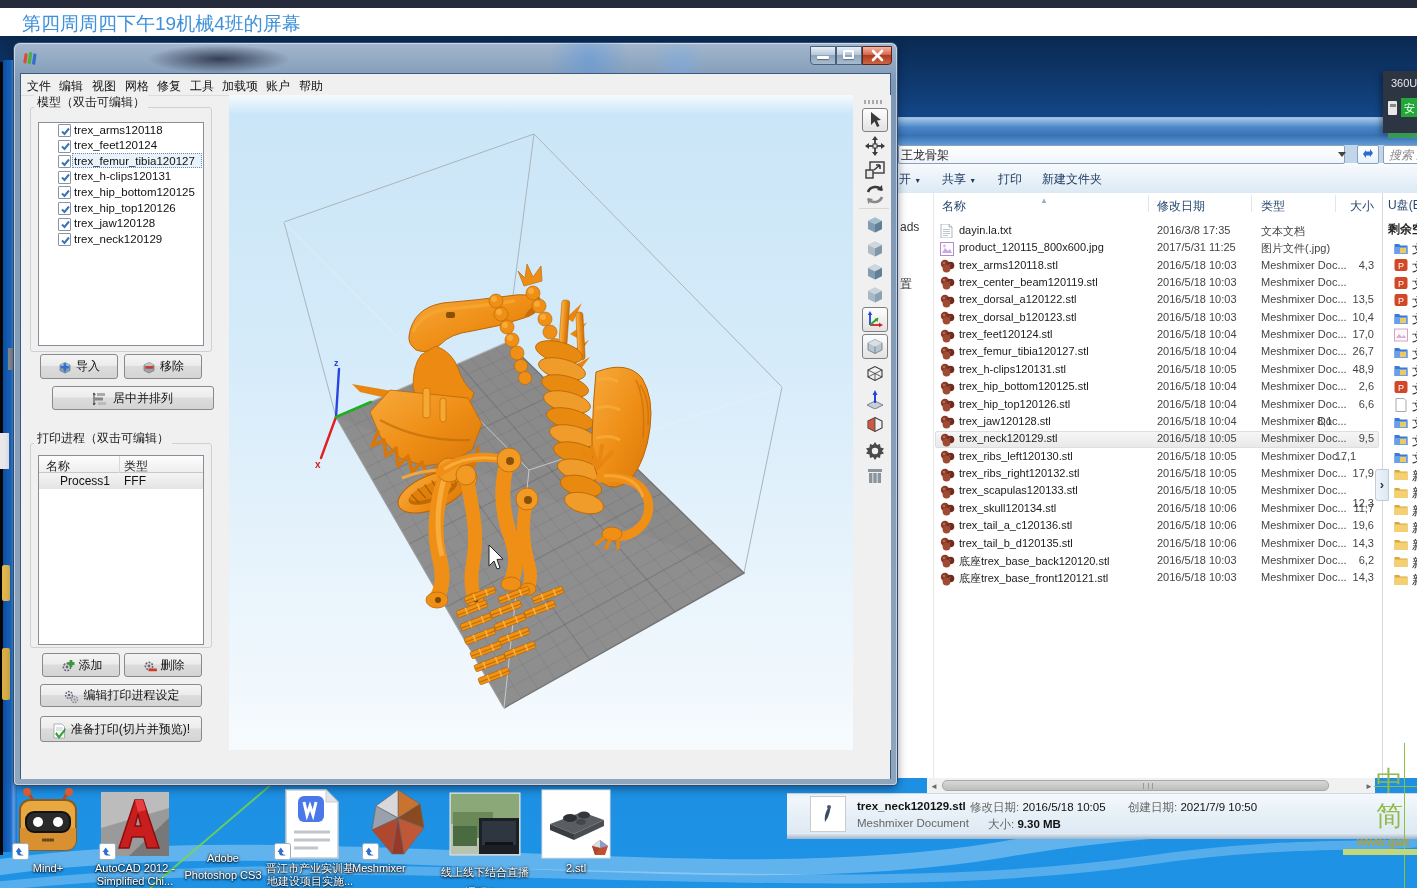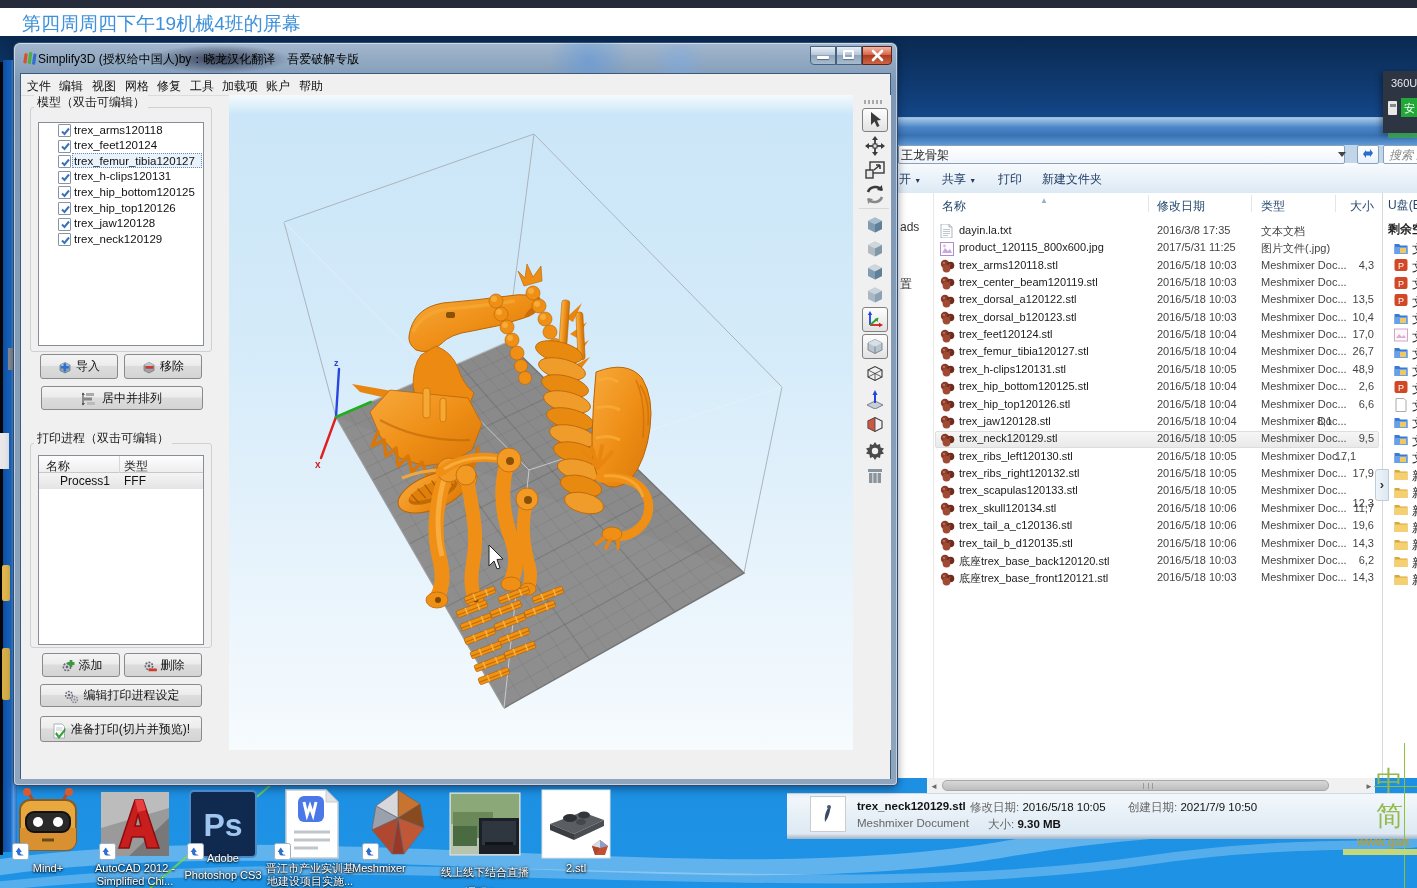--- a/index.html
+++ b/index.html
@@ -487,21 +487,20 @@
  <div class="abs" style="left:520px;top:0px;width:110px;height:30px;background:radial-gradient(circle at 50% 60%,rgba(90,150,220,0.55),rgba(90,150,220,0) 70%)"></div>
  <div class="abs" style="left:630px;top:2px;width:70px;height:28px;background:radial-gradient(circle at 50% 60%,rgba(120,170,230,0.5),rgba(120,170,230,0) 70%)"></div>
 
  <svg class="abs" style="left:8px;top:7px" width="16" height="16">
       <g transform="rotate(8 8 8)">
         <rect x="2" y="4" width="3.2" height="10" rx="1" fill="#d94f2b"></rect>
         <rect x="6.4" y="2" width="3.2" height="12" rx="1" fill="#4caf3e"></rect>
         <rect x="10.8" y="3" width="3.2" height="11" rx="1" fill="#2f6fd0"></rect>
       </g>
     </svg>
- <div class="abs" style="left:24px;top:8px;font-size:12px;color:#000">Simplify3D (授权给中国人)by：晓龙汉化翻译　吾爱破解专版</div>
 
  <div class="abs" style="left:796px;top:3px;width:26px;height:19px;background:linear-gradient(#e8eff7,#b8c8da 45%,#8da5bd 50%,#a8bcce);border:1px solid #46627f;border-radius:0 0 0 4px"></div>
  <div class="abs" style="left:803px;top:13px;width:12px;height:3px;background:#fff;border-radius:1px;box-shadow:0 1px 1px rgba(0,0,0,0.4)"></div>
  <div class="abs" style="left:822px;top:3px;width:26px;height:19px;background:linear-gradient(#e8eff7,#b8c8da 45%,#8da5bd 50%,#a8bcce);border:1px solid #46627f"></div>
  <div class="abs" style="left:829px;top:7px;width:11px;height:9px;border:2px solid #fff;border-radius:1px;box-shadow:0 1px 1px rgba(0,0,0,0.35)"></div>
  <div class="abs" style="left:848px;top:3px;width:30px;height:19px;background:linear-gradient(#f0b8a8,#d8674a 45%,#b03a22 50%,#cc6644);border:1px solid #5e2418;border-radius:0 0 4px 0"></div>
  <svg class="abs" style="left:856px;top:6px" width="15" height="13" viewBox="0 0 15 13">
       <g stroke="#fff" stroke-width="2.6" stroke-linecap="round">
         <line x1="3" y1="2" x2="12" y2="11"></line>
         <line x1="12" y1="2" x2="3" y2="11"></line>
@@ -581,21 +580,21 @@
           <path d="M2,5 L7,7.5 L12,5 L7,2.5 Z" fill="#aabdd0"></path>
           <path d="M7,7.5 L7,13" stroke="#5a7288" stroke-width="0.7"></path>
           <rect x="5.6" y="3.2" width="2.6" height="8" fill="#2f6fd0" rx="0.6"></rect>
           <rect x="2.9" y="5.9" width="8" height="2.6" fill="#2f6fd0" rx="0.6"></rect>
         </svg>导入</div>
   <div class="abs btn" style="left:110px;top:311px;width:78px;height:25px"><svg width="15" height="15" viewBox="0 0 15 15" style="margin:-1px 3px -3px 0">
           <path d="M2,5 L7,2.5 L12,5 L12,10.5 L7,13 L2,10.5 Z" fill="#9aa4ac" stroke="#6a7480" stroke-width="0.7"></path>
           <path d="M2,5 L7,7.5 L12,5 L7,2.5 Z" fill="#bcc6cc"></path>
           <rect x="3.4" y="5.9" width="8" height="2.8" fill="#d03a28" rx="0.6"></rect>
         </svg>移除</div>
-  <div class="abs btn" style="left:27px;top:343px;width:162px;height:24px"><svg width="16" height="14" viewBox="0 0 16 14" style="margin:0 4px -2px 0">
+  <div class="abs btn" style="left:38px;top:343px;width:162px;height:24px"><svg width="16" height="14" viewBox="0 0 16 14" style="margin:0 4px -2px 0">
           <rect x="4" y="1" width="8" height="3" fill="#aaa"></rect>
           <rect x="2" y="5.5" width="8" height="3" fill="#888"></rect>
           <rect x="5" y="10" width="8" height="3" fill="#bbb"></rect>
           <path d="M1,1 L1,13 M1,1 l-0,0" stroke="#555" stroke-width="1.2"></path>
           <path d="M1,0.5 l2,2.5 l-4,0 Z M1,13.5 l2,-2.5 l-4,0 Z" fill="#555"></path>
         </svg>居中并排列</div>
   <div class="abs" style="left:16px;top:400px;width:182px;height:205px;border:1px solid #d0d0d0;border-radius:3px"></div>
   <div class="abs" style="left:20px;top:387px;background:#f0f0f0;padding:0 3px;color:#1a1a1a">打印进程（双击可编辑）</div>
   <div class="abs" style="left:24px;top:412px;width:166px;height:190px;background:#fff;border:1px solid #888e98"></div>
   <div class="abs" style="left:25px;top:413px;width:164px;height:17px;background:linear-gradient(#fdfdfd,#eee);border-bottom:1px solid #c8c8c8"></div>
@@ -1007,27 +1006,20 @@
           <path d="M30,68 L70,30 L70,68 Z" fill="#787878"></path>
           <path d="M20,60 L36,12 L44,12 L60,60 L48,60 L45,49 L33,49 L30,60 Z M36,38 L42,38 L39,26 Z" fill="#c81e1e" stroke="#8a0e0e" stroke-width="1.5"></path>
           <path d="M36,12 L44,12 L47,22 L39,24 Z" fill="#e84040"></path>
         </svg><svg class="abs" style="left:0;bottom:0" width="17" height="17" viewBox="0 0 17 17">
           <rect x="0.5" y="0.5" width="16" height="16" rx="2" fill="#fff" stroke="#9ab0c4"></rect>
           <path d="M4,12 L4,7.5 C4,5.5 6,4.5 8,4.5 L8,3 L13,6.5 L8,10 L8,8 C6,8 5.2,9 5,10.5 Z" fill="#2f6fd0" transform="rotate(-90 8.5 8.5) scale(0.9) translate(1,1)"></path>
         </svg></div>
       <div style="position:absolute;top:74px;left:-8px;width:92px;color:#fff;font-size:11px;line-height:13px;text-shadow:0 1px 2px #000,0 0 3px #000">AutoCAD 2012 -<br>Simplified Chi...</div>
     </div>
     <div class="abs" style="left:185px;top:788px;width:76px;height:100px;text-align:center">
-      <div class="abs" style="left:50%;transform:translateX(-50%);top:0;width:72px;height:72px"><svg width="72" height="72" viewBox="0 0 72 72">
-          <rect x="3" y="3" width="66" height="66" rx="4" fill="#10294e" stroke="#4a8ac8" stroke-width="2"></rect>
-          <text x="36" y="48" font-size="32" fill="#9fc6f0" text-anchor="middle" font-family="Liberation Sans" font-weight="bold">Ps</text>
-        </svg><svg class="abs" style="left:0;bottom:0" width="17" height="17" viewBox="0 0 17 17">
-          <rect x="0.5" y="0.5" width="16" height="16" rx="2" fill="#fff" stroke="#9ab0c4"></rect>
-          <path d="M4,12 L4,7.5 C4,5.5 6,4.5 8,4.5 L8,3 L13,6.5 L8,10 L8,8 C6,8 5.2,9 5,10.5 Z" fill="#2f6fd0" transform="rotate(-90 8.5 8.5) scale(0.9) translate(1,1)"></path>
-        </svg></div>
       <div style="position:absolute;top:62px;left:-8px;width:92px;color:#fff;font-size:11px;line-height:17px;text-shadow:0 1px 2px #000,0 0 3px #000">Adobe<br>Photoshop CS3</div>
     </div>
     <div class="abs" style="left:272px;top:788px;width:76px;height:100px;text-align:center">
       <div class="abs" style="left:50%;transform:translateX(-50%);top:0;width:72px;height:72px"><svg width="72" height="72" viewBox="0 0 72 72">
           <path d="M12,2 L52,2 L64,14 L64,70 L12,70 Z" fill="#fff" stroke="#c8ccd0" stroke-width="1.5"></path>
           <path d="M52,2 L52,14 L64,14 Z" fill="#e0e4e8" stroke="#c8ccd0"></path>
           <rect x="24" y="8" width="26" height="26" rx="6" fill="#4a78e8"></rect>
           <path d="M30,14 L33,27 L36,18 L39,27 L42,14" stroke="#fff" stroke-width="3" fill="none"></path>
           <g stroke="#c0c6cc" stroke-width="3">
             <line x1="20" y1="44" x2="56" y2="44"></line>

